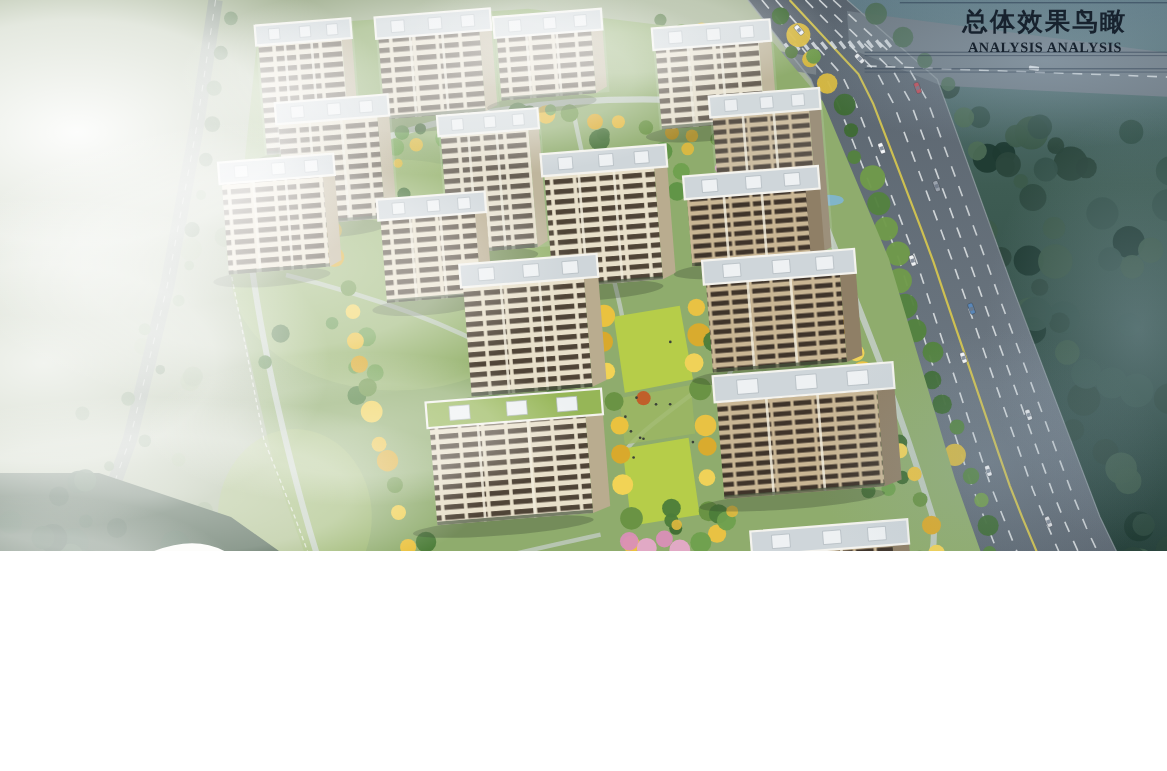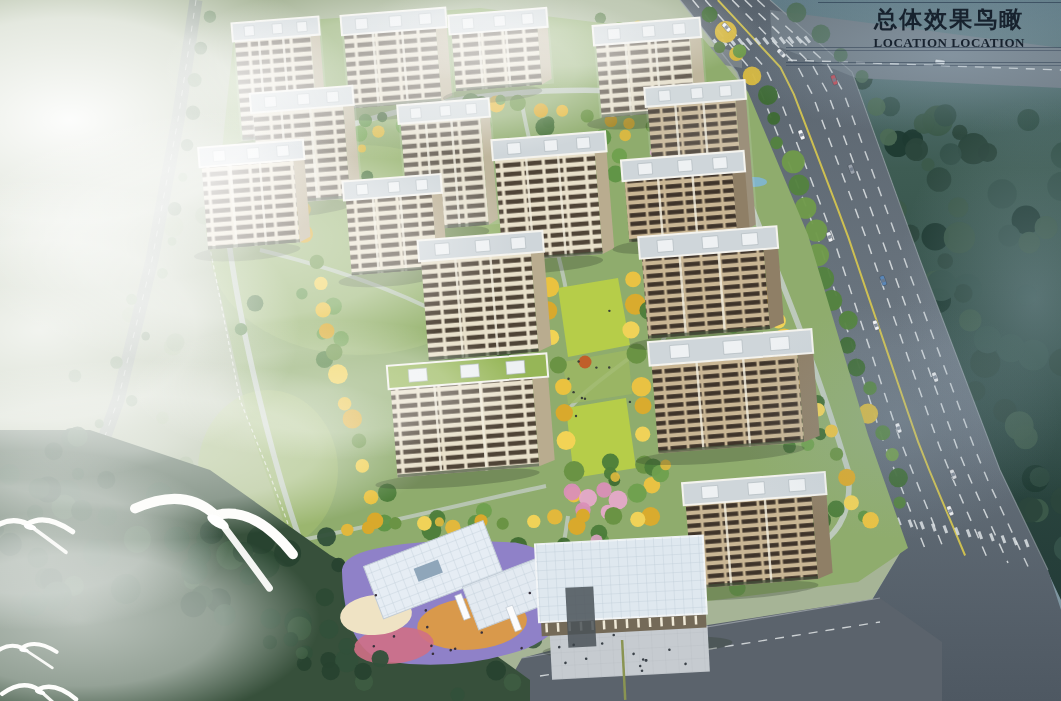--- a/index.html
+++ b/index.html
@@ -1,16 +1,16 @@
 <!DOCTYPE html>
 <html><head>
 <meta charset="utf-8">
 <style>
   html,body{margin:0;padding:0;background:#ffffff;font-family:"Liberation Sans",sans-serif;}
-  .stage{position:relative;width:1061px;height:701px;overflow:hidden;background:#eef1f0;}
+  .stage{position:relative;width:1061px;height:501px;overflow:hidden;background:#eef1f0;}
   .stage svg{position:absolute;left:0;top:0;}
   .title-block{position:absolute;top:6px;right:36px;text-align:center;color:#17222e;z-index:5;}
   .title-zh{font-family:"Liberation Serif","DejaVu Serif",serif;font-size:23px;font-weight:bold;letter-spacing:2px;line-height:1.2;white-space:nowrap;}
   .title-en{font-family:"Liberation Serif","DejaVu Serif",serif;font-size:13px;font-weight:bold;letter-spacing:.5px;margin-top:1px;white-space:nowrap;}
   .rule{position:absolute;height:1px;background:#2a3a4e;z-index:4;}
   .rule.r1{top:2px;left:818px;width:243px;opacity:.65;}
   .rule.r2a{top:47px;left:786px;width:275px;opacity:.5;}
   .rule.r2b{top:50px;left:786px;width:275px;opacity:.42;}
   .rule.r3a{top:62px;left:786px;width:275px;opacity:.5;}
   .rule.r3b{top:65px;left:786px;width:275px;opacity:.38;}
@@ -957,15 +957,15 @@
   </svg>
 
   <div class="rule r1"></div>
   <div class="rule r2a"></div>
   <div class="rule r2b"></div>
   <div class="rule r3a"></div>
   <div class="rule r3b"></div>
 
   <div class="title-block">
     <div class="title-zh">总体效果鸟瞰</div>
-    <div class="title-en">LOCATION LOCATION</div>
+    <div class="title-en">ANALYSIS ANALYSIS</div>
   </div>
 </div>
 
 </body></html>

